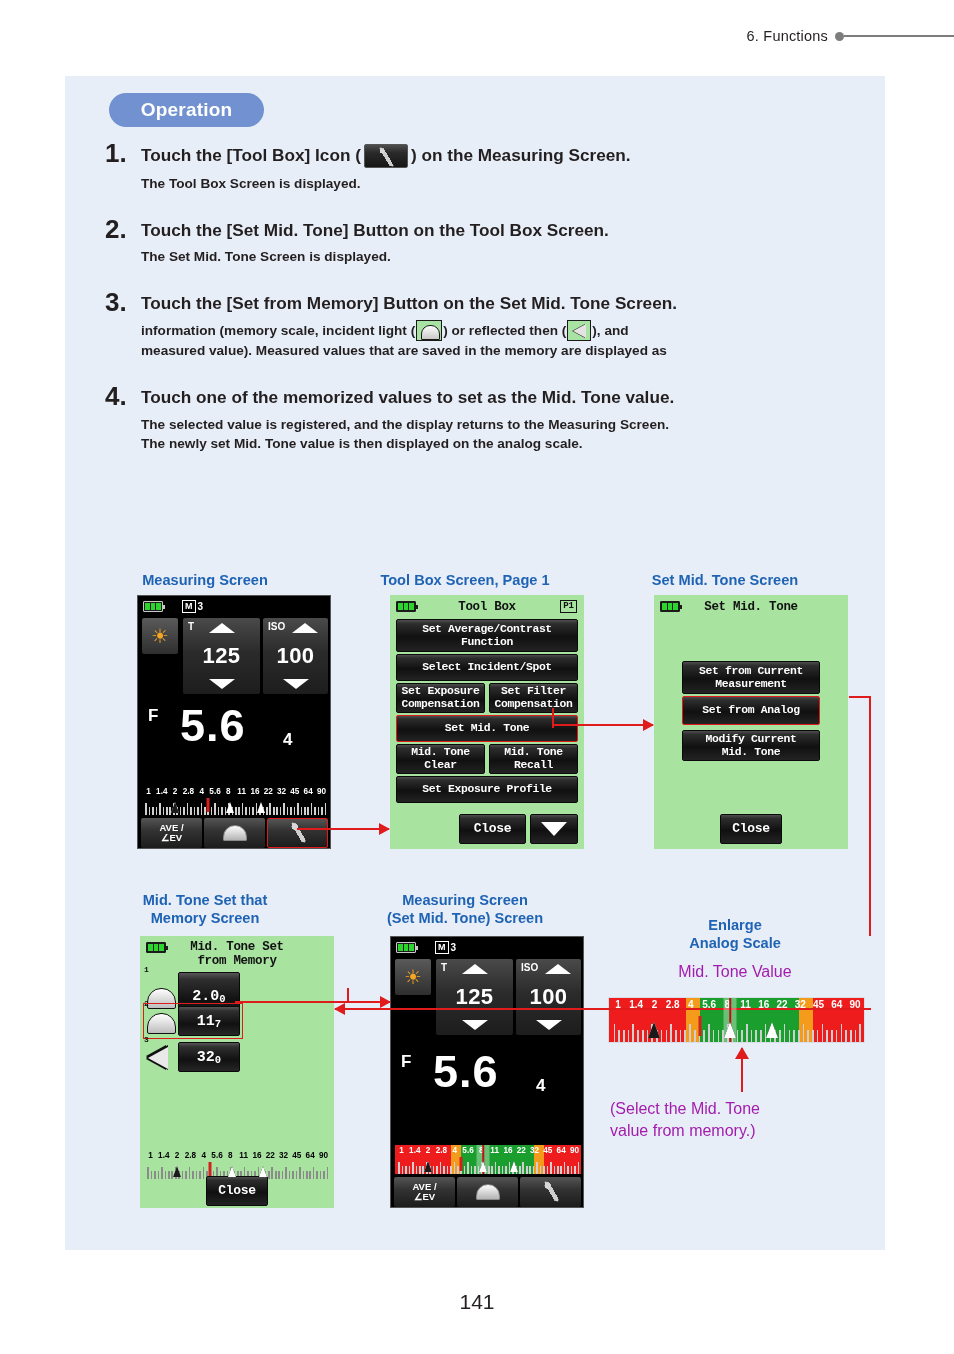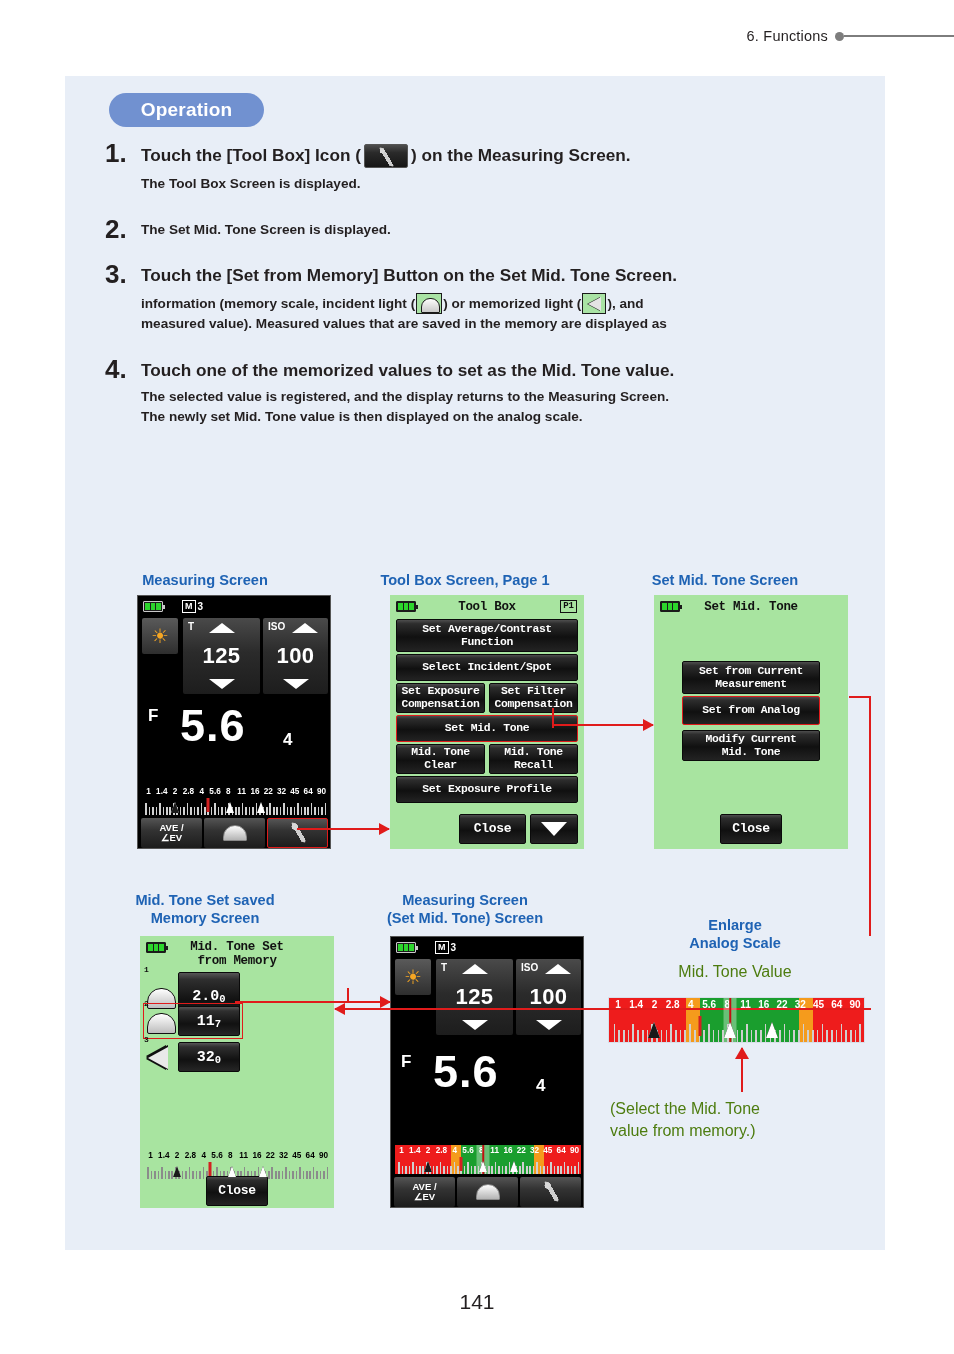--- a/index.html
+++ b/index.html
@@ -112,21 +112,21 @@
     filter: drop-shadow(-1px 0 0 #1a1a1a);
   }
 
   
   #figures { position: absolute; left: 0; top: 0; width: 820px; height: 1174px; }
   .fig-caption {
     position: absolute; text-align: center;
     font-size: 14.6px; font-weight: bold; color: #1f63b4;
     line-height: 1.25;
   }
-  .fig-caption.black { color: #4d7c0f; font-weight: normal; font-size: 16px; }
+  .fig-caption.black { color: #a21caf; font-weight: normal; font-size: 16px; }
 
   
   .lcd { position: absolute; overflow: hidden; }
   .lcd-dark { background: #000; }
   .lcd-green { background: #a8e4a0; }
 
   
   .battery {
     position: absolute; width: 20px; height: 11px;
     border: 1.3px solid #c9c9c9; border-radius: 1px;
@@ -358,31 +358,32 @@
       <div class="step-head">
         <span>Touch the [Tool Box] Icon (</span>
         <span class="inline-tool-icon"></span>
         <span>) on the Measuring Screen.</span>
       </div>
       <div class="step-body">The Tool Box Screen is displayed.</div>
     </div>
 
     <div class="step" style="margin-bottom:26px;">
       <div class="step-num">2.</div>
+      <div class="step-head">Touch the [Set Mid. Tone] Button on the Tool Box Screen.</div>
       <div class="step-body">The Set Mid. Tone Screen is displayed.</div>
     </div>
 
     <div class="step" style="margin-bottom:26px;">
       <div class="step-num">3.</div>
       <div class="step-head">Touch the [Set from Memory] Button on the Set Mid. Tone Screen.</div>
       <div class="step-body">
         <div style="display:flex;align-items:center;flex-wrap:nowrap;">
           <span>information (memory scale, incident light (</span>
           <span class="inline-dome-icon"></span>
-          <span>) or memorized light (</span>
+          <span>) or reflected then (</span>
           <span class="inline-spot-icon"></span>
           <span>), and</span>
         </div>
         <div>measured value). Measured values that are saved in the memory are displayed as</div>
       </div>
     </div>
 
     <div class="step">
       <div class="step-num">4.</div>
       <div class="step-head">Touch one of the memorized values to set as the Mid. Tone value.</div>
@@ -563,21 +564,21 @@
       <div class="gbtn" style="left:28px; top:66px; width:138px; height:33px; white-space:pre-line;">Set from Current
 Measurement</div>
       <div class="gbtn sel" style="left:28px; top:101px; width:138px; height:29px;">Set from Analog</div>
       <div class="gbtn" style="left:28px; top:135px; width:138px; height:31px; white-space:pre-line;">Modify Current
 Mid. Tone</div>
 
       <div class="gbtn" style="left:66px; top:219px; width:62px; height:30px; font-size:13px;">Close</div>
     </div>
 
     <div class="fig-caption" style="left:25px; top:815px; width:230px;">
-      <div>Mid. Tone Set saved</div>
+      <div>Mid. Tone Set that</div>
       <div>Memory Screen</div>
     </div>
 
     <div class="lcd lcd-green" style="left:75px; top:860px; width:194px; height:272px;">
       <div class="battery on-green" style="left:6px; top:6px;">
         <i></i>
           <i></i>
           <i></i>
       </div>
       <div class="gtitle" style="top:4px;">

